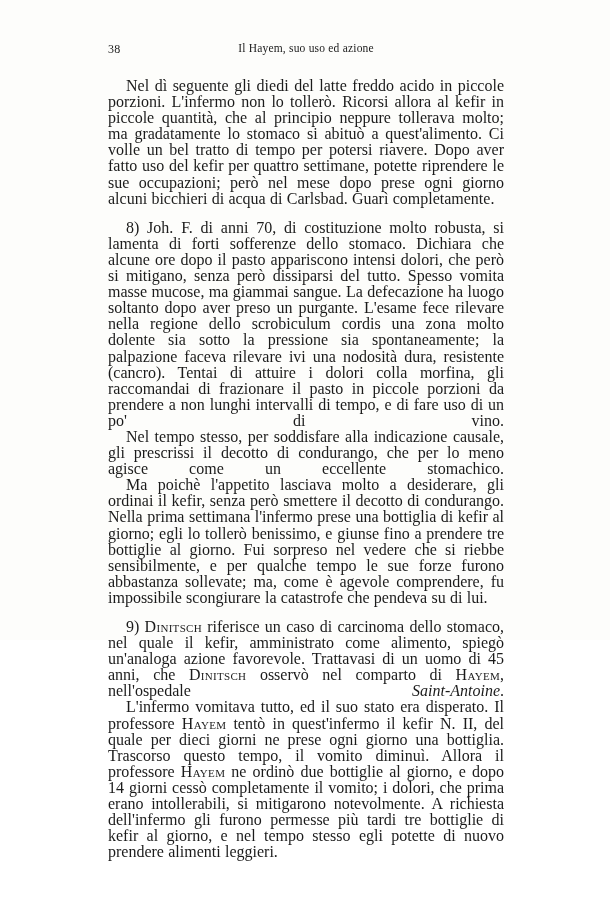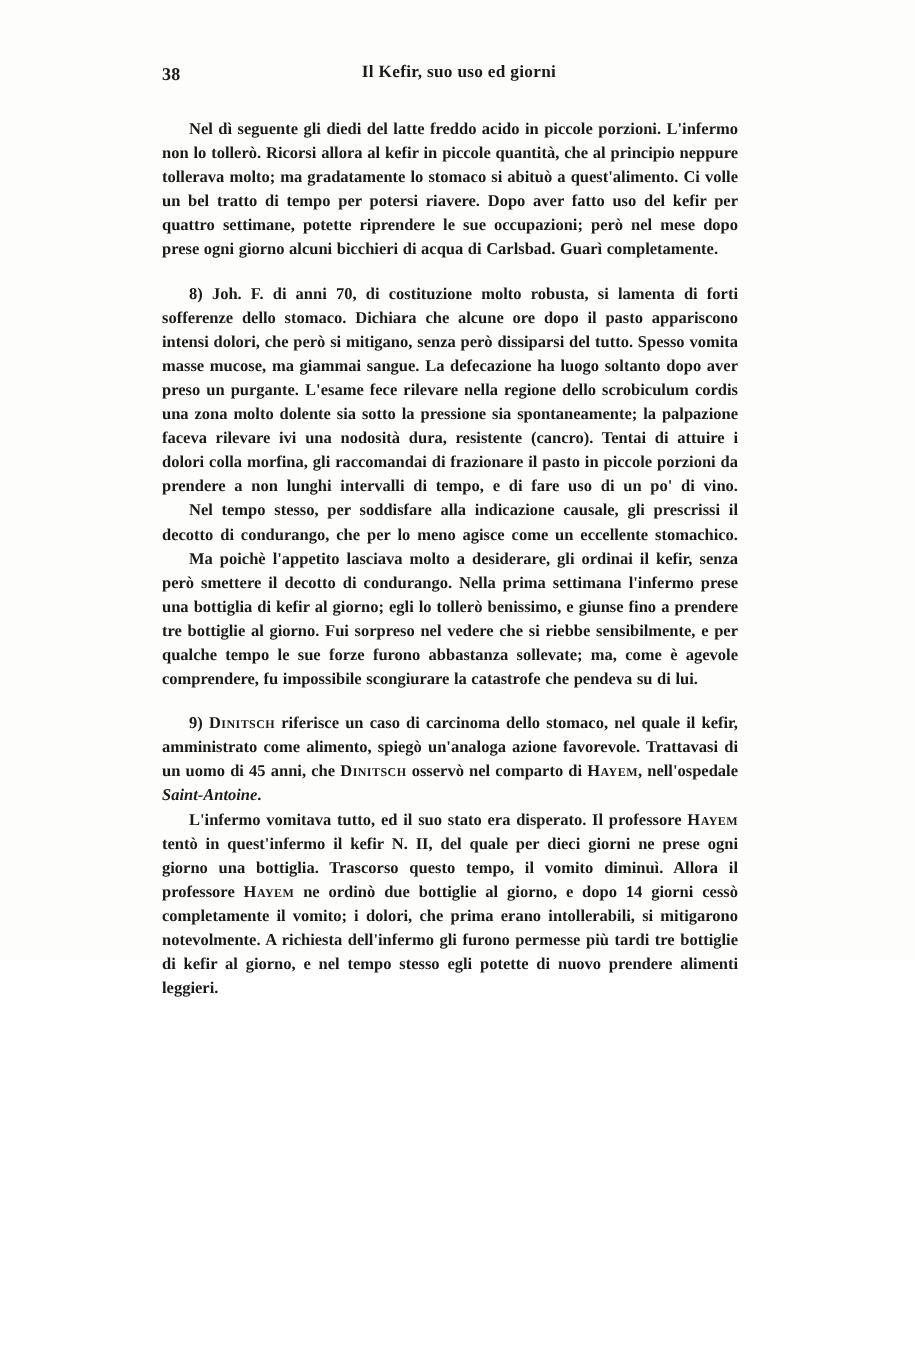--- a/index.html
+++ b/index.html
@@ -12,21 +12,20 @@
     height: 900px;
     overflow: hidden;
     font-family: "Liberation Serif", serif;
     color: #1b1b1b;
   }
   .page {
     position: relative;
     width: 610px;
     height: 640px;
     background: #fdfdfb;
-    font-weight: bold;
   }
   .content {
     position: absolute;
     left: 108px;
     top: 42px;
     width: 396px;
   }
   .running-head {
     position: relative;
     height: 22px;
@@ -44,24 +43,24 @@
     left: 0;
     top: 0;
     width: 396px;
     text-align: center;
     font-size: 11.5px;
   }
   .body-text {
     margin-top: 14px;
   }
   p.para {
-    margin: 0 12px 0 0;
+    margin: 0 0 0 0;
     text-align: justify;
     text-align-last: justify;
-    font-size: 11px;
+    font-size: 16px;
     line-height: 16.1px;
     text-indent: 18px;
     hyphens: manual;
     word-spacing: 0.3px;
   }
   p.para.last-ragged {
     text-align-last: left;
   }
   p.gap {
     margin-top: 13px;
@@ -75,21 +74,21 @@
   }
 </style>
 </head>
 <body>
 
 <div class="page">
   <div class="content">
 
     <div class="running-head">
       <span class="folio">38</span>
-      <span class="head-title">Il Kefir, suo uso ed giorni</span>
+      <span class="head-title">Il Hayem, suo uso ed azione</span>
     </div>
 
     <div class="body-text">
       <p class="para last-ragged">Nel dì seguente gli diedi del latte freddo acido in piccole porzioni. L'infermo non lo tollerò. Ricorsi allora al kefir in piccole quantità, che al principio neppure tollerava molto; ma gradatamente lo stomaco si abituò a quest'alimento. Ci volle un bel tratto di tempo per potersi riavere. Dopo aver fatto uso del kefir per quattro settimane, potette riprendere le sue occupazioni; però nel mese dopo prese ogni giorno alcuni bicchieri di acqua di Carlsbad. Guarì completamente.</p>
       <p class="para gap">8) Joh. F. di anni 70, di costituzione molto robusta, si lamenta di forti sofferenze dello stomaco. Dichiara che alcune ore dopo il pasto appariscono intensi dolori, che però si mitigano, senza però dissiparsi del tutto. Spesso vomita masse mucose, ma giammai sangue. La defecazione ha luogo soltanto dopo aver preso un purgante. L'esame fece rilevare nella regione dello scrobiculum cordis una zona molto dolente sia sotto la pressione sia spontaneamente; la palpazione faceva rilevare ivi una nodosità dura, resistente (cancro). Tentai di attuire i dolori colla morfina, gli raccomandai di frazionare il pasto in piccole porzioni da prendere a non lunghi intervalli di tempo, e di fare uso di un po' di vino.</p>
       <p class="para">Nel tempo stesso, per soddisfare alla indicazione causale, gli prescrissi il decotto di condurango, che per lo meno agisce come un eccellente stomachico.</p>
       <p class="para last-ragged">Ma poichè l'appetito lasciava molto a desiderare, gli ordinai il kefir, senza però smettere il decotto di condurango. Nella prima settimana l'infermo prese una bottiglia di kefir al giorno; egli lo tollerò benissimo, e giunse fino a prendere tre bottiglie al giorno. Fui sorpreso nel vedere che si riebbe sensibilmente, e per qualche tempo le sue forze furono abbastanza sollevate; ma, come è agevole comprendere, fu impossibile scongiurare la catastrofe che pendeva su di lui.</p>
       <p class="para gap">9) <span class="sc">Dinitsch</span> riferisce un caso di carcinoma dello stomaco, nel quale il kefir, amministrato come alimento, spiegò un'analoga azione favorevole. Trattavasi di un uomo di 45 anni, che <span class="sc">Dinitsch</span> osservò nel comparto di <span class="sc">Hayem</span>, nell'ospedale <span class="it">Saint-Antoine</span>.</p>
       <p class="para last-ragged">L'infermo vomitava tutto, ed il suo stato era disperato. Il professore <span class="sc">Hayem</span> tentò in quest'infermo il kefir N. II, del quale per dieci giorni ne prese ogni giorno una bottiglia. Trascorso questo tempo, il vomito diminuì. Allora il professore <span class="sc">Hayem</span> ne ordinò due bottiglie al giorno, e dopo 14 giorni cessò completamente il vomito; i dolori, che prima erano intollerabili, si mitigarono notevolmente. A richiesta dell'infermo gli furono permesse più tardi tre bottiglie di kefir al giorno, e nel tempo stesso egli potette di nuovo prendere alimenti leggieri.</p>
     </div>

